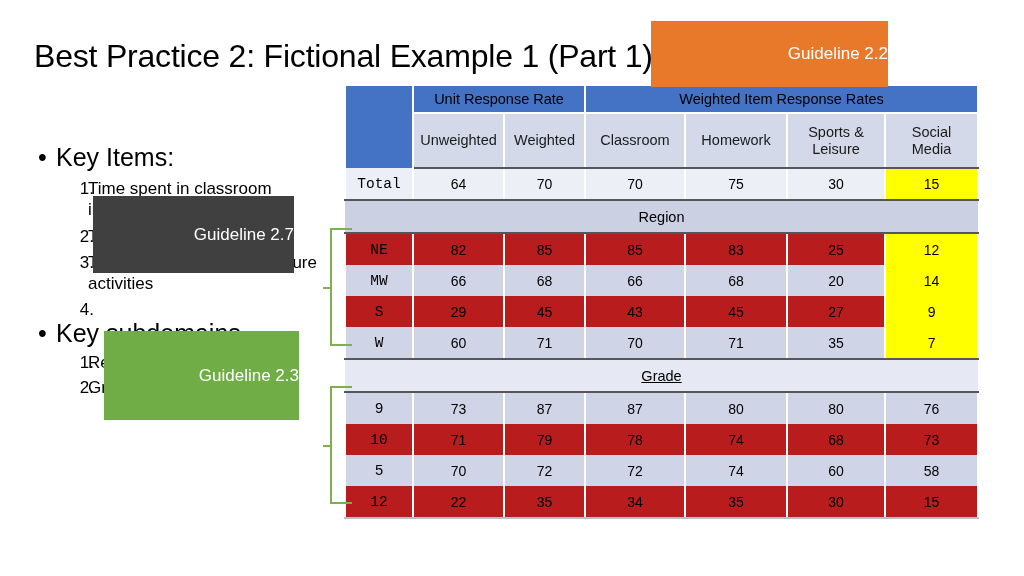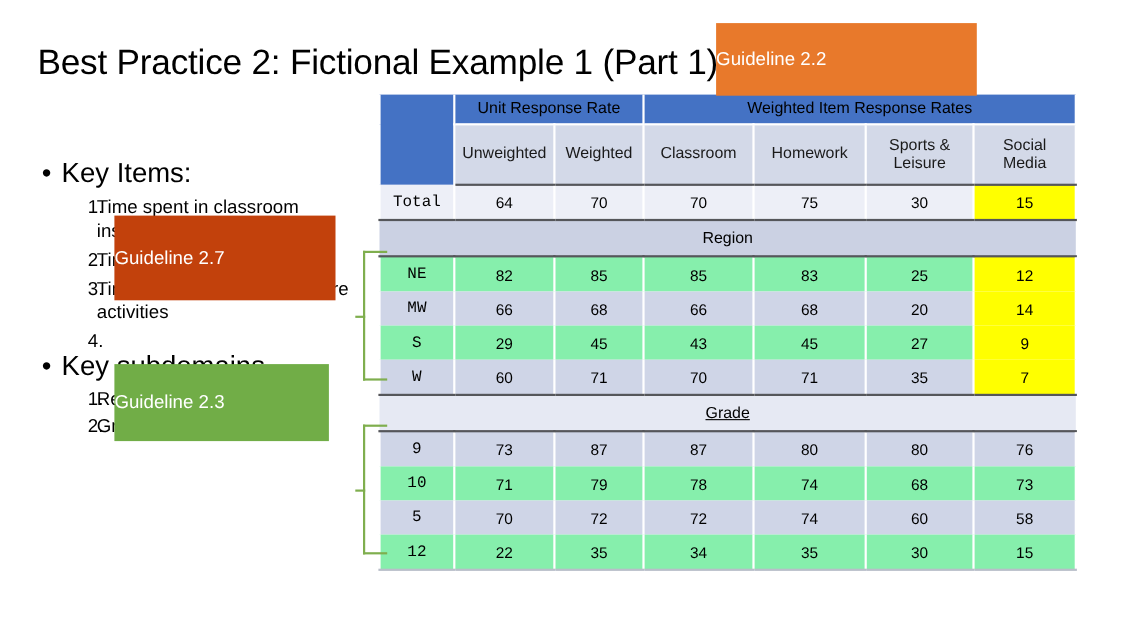--- a/index.html
+++ b/index.html
@@ -82,45 +82,45 @@
   .numitem.tight { margin-top: 5px; }
 
   #subdomains-block { margin-top: 24px; }
   #subdomains-block .numitem { margin-top: 4px; }
 
   
   .callout {
     position: absolute;
     display: flex;
     align-items: center;
-    justify-content: flex-start;
+    justify-content: flex-end;
     color: #ffffff;
     font-size: 17px;
     text-align: center;
     box-sizing: border-box;
   }
   #callout-22 {
     left: 651px;
     top: 21px;
     width: 237px;
     height: 66px;
     background: #E8792B;
   }
   #callout-27 {
-    left: 104px;
+    left: 93px;
     top: 196px;
     width: 201px;
     height: 77px;
-    background: #c2410c;
+    background: #404040;
   }
   #callout-23 {
     left: 104px;
     top: 331px;
     width: 195px;
-    height: 70px;
+    height: 89px;
     background: #71AD47;
   }
 
   
   #table-wrap {
     position: absolute;
     left: 344px;
     top: 86px;
     width: 633px;
   }
@@ -181,21 +181,21 @@
     height: 31px;
     border-bottom: 2px solid #55565A;
     border-left: none;
     border-right: none;
     font-size: 14.5px;
   }
   tr.band.region td { background: #CBD1E3; }
   tr.band.grade  td { background: #E6E9F3; text-decoration: underline; }
 
   tr.dat td { height: 31px; }
-  tr.dat.light td { background: #86efac; }
+  tr.dat.light td { background: #b91c1c; }
   tr.dat.dark  td { background: #CFD5E7; text-align: center; }
   tr.dat.last-of-group td { border-bottom: 2px solid #55565A; }
   tr.dat.final td { border-bottom: 2px solid #B9BEC9; }
 
   td.cell-label { font-size: 14.5px; font-family: Liberation Mono, monospace; }
   td.hl { background: #FFFF00 !important; }
 
   
   .bracket {
     position: absolute;

